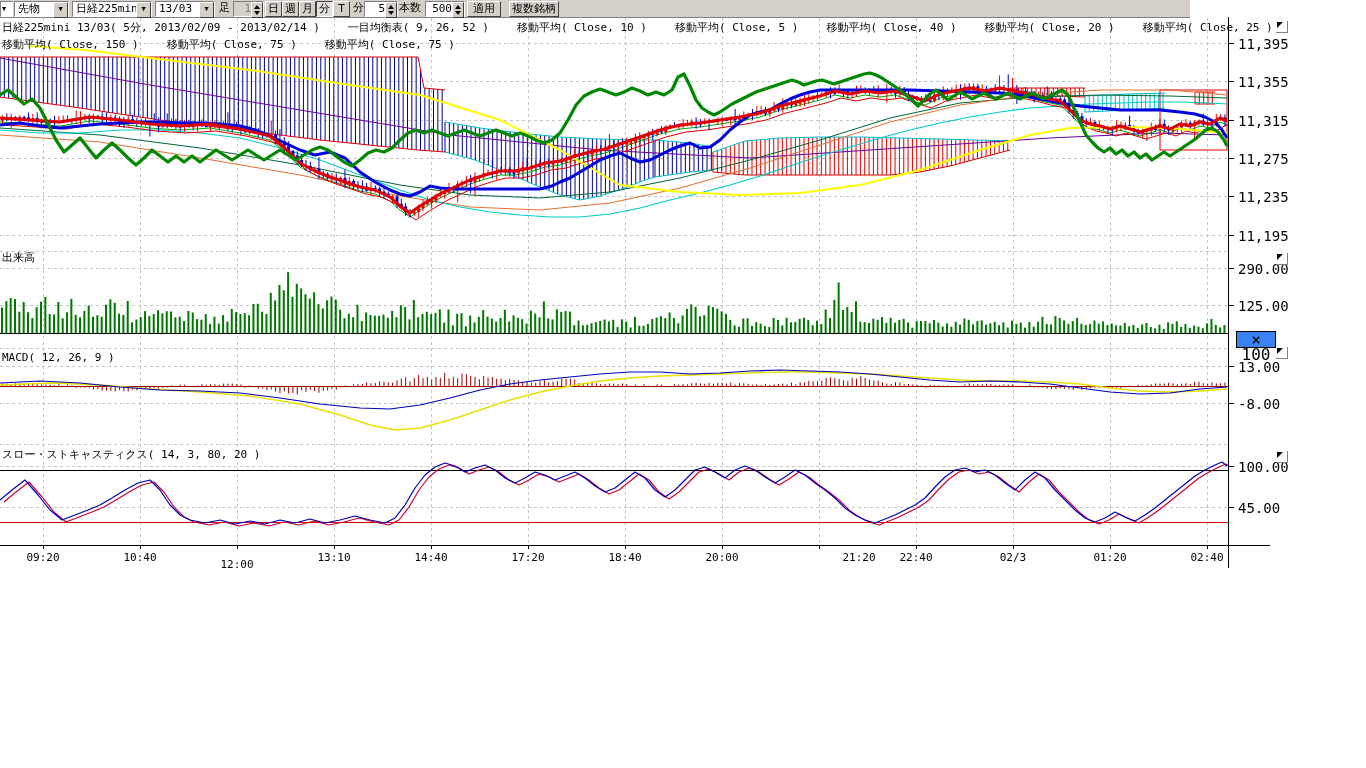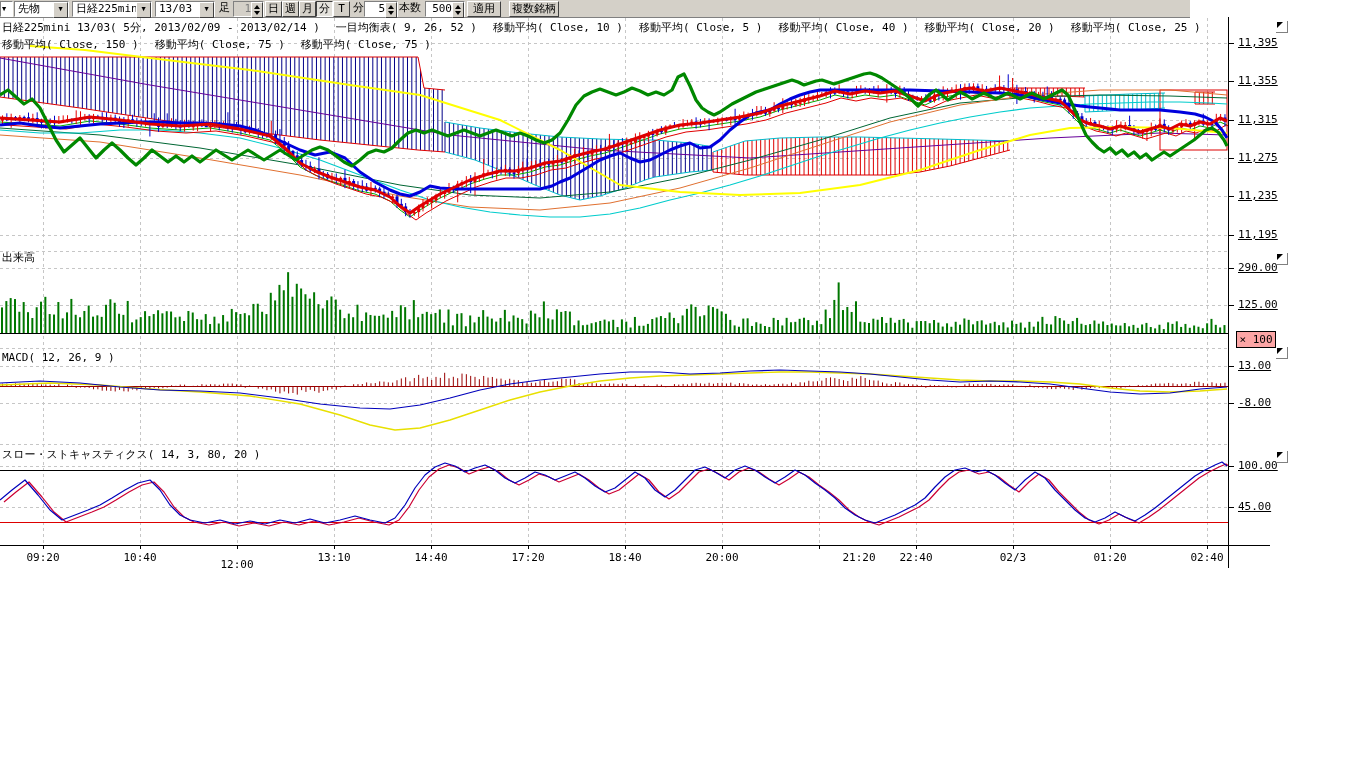--- a/index.html
+++ b/index.html
@@ -27,27 +27,27 @@
   .spin.disabled{background:#d4d0c8;color:#7d7d7d;}
   .spin .sval{position:absolute;right:12px;top:0;font-size:11px;}
   .spin .updown{position:absolute;right:0;top:0;width:10px;height:100%;background:#d4d0c8;
         border-top:1px solid #fff;border-left:1px solid #fff;
         border-bottom:1px solid #404040;border-right:1px solid #404040;}
   .spin .updown:before{content:"";position:absolute;left:2px;top:2px;width:0;height:0;
         border-left:3px solid transparent;border-right:3px solid transparent;border-bottom:4px solid #000;}
   .spin .updown:after{content:"";position:absolute;left:2px;bottom:2px;width:0;height:0;
         border-left:3px solid transparent;border-right:3px solid transparent;border-top:4px solid #000;}
   
-  .legend-row{position:absolute;left:2px;display:flex;gap:16px;white-space:nowrap;
+  .legend-row{position:absolute;left:2px;display:flex;gap:28px;white-space:nowrap;
               font-size:11px;color:#000;z-index:5;}
   .panel-label{position:absolute;left:2px;font-size:11px;color:#000;z-index:5;background:rgba(255,255,255,.0);}
-  .axis-label{position:absolute;font-size:11px;color:#000;white-space:nowrap;z-index:5;text-decoration:underline;}
+  .axis-label{position:absolute;font-size:14px;color:#000;white-space:nowrap;z-index:5;}
   .time-label{position:absolute;width:44px;text-align:center;font-size:11px;color:#000;z-index:5;}
-  .mult-box{position:absolute;left:1236px;top:331px;width:38px;height:15px;background:#fca5a5;
-            border:1px solid #000;font-size:11px;line-height:15px;text-align:center;z-index:6;}
+  .mult-box{position:absolute;left:1236px;top:331px;width:38px;height:15px;background:#3b82f6;
+            border:1px solid #000;font-size:16px;line-height:15px;text-align:center;z-index:6;}
   .corner-icon{position:absolute;width:11px;height:11px;background:#fff;
             border-right:1px solid #808080;border-bottom:1px solid #808080;z-index:6;}
   .corner-icon:before{content:"";position:absolute;left:1px;top:1px;width:0;height:0;
             border-top:6px solid #000;border-right:6px solid transparent;}
   svg{position:absolute;left:0;top:0;z-index:1;}
 </style>
 </head>
 <body>
 
 <div class="screen">

